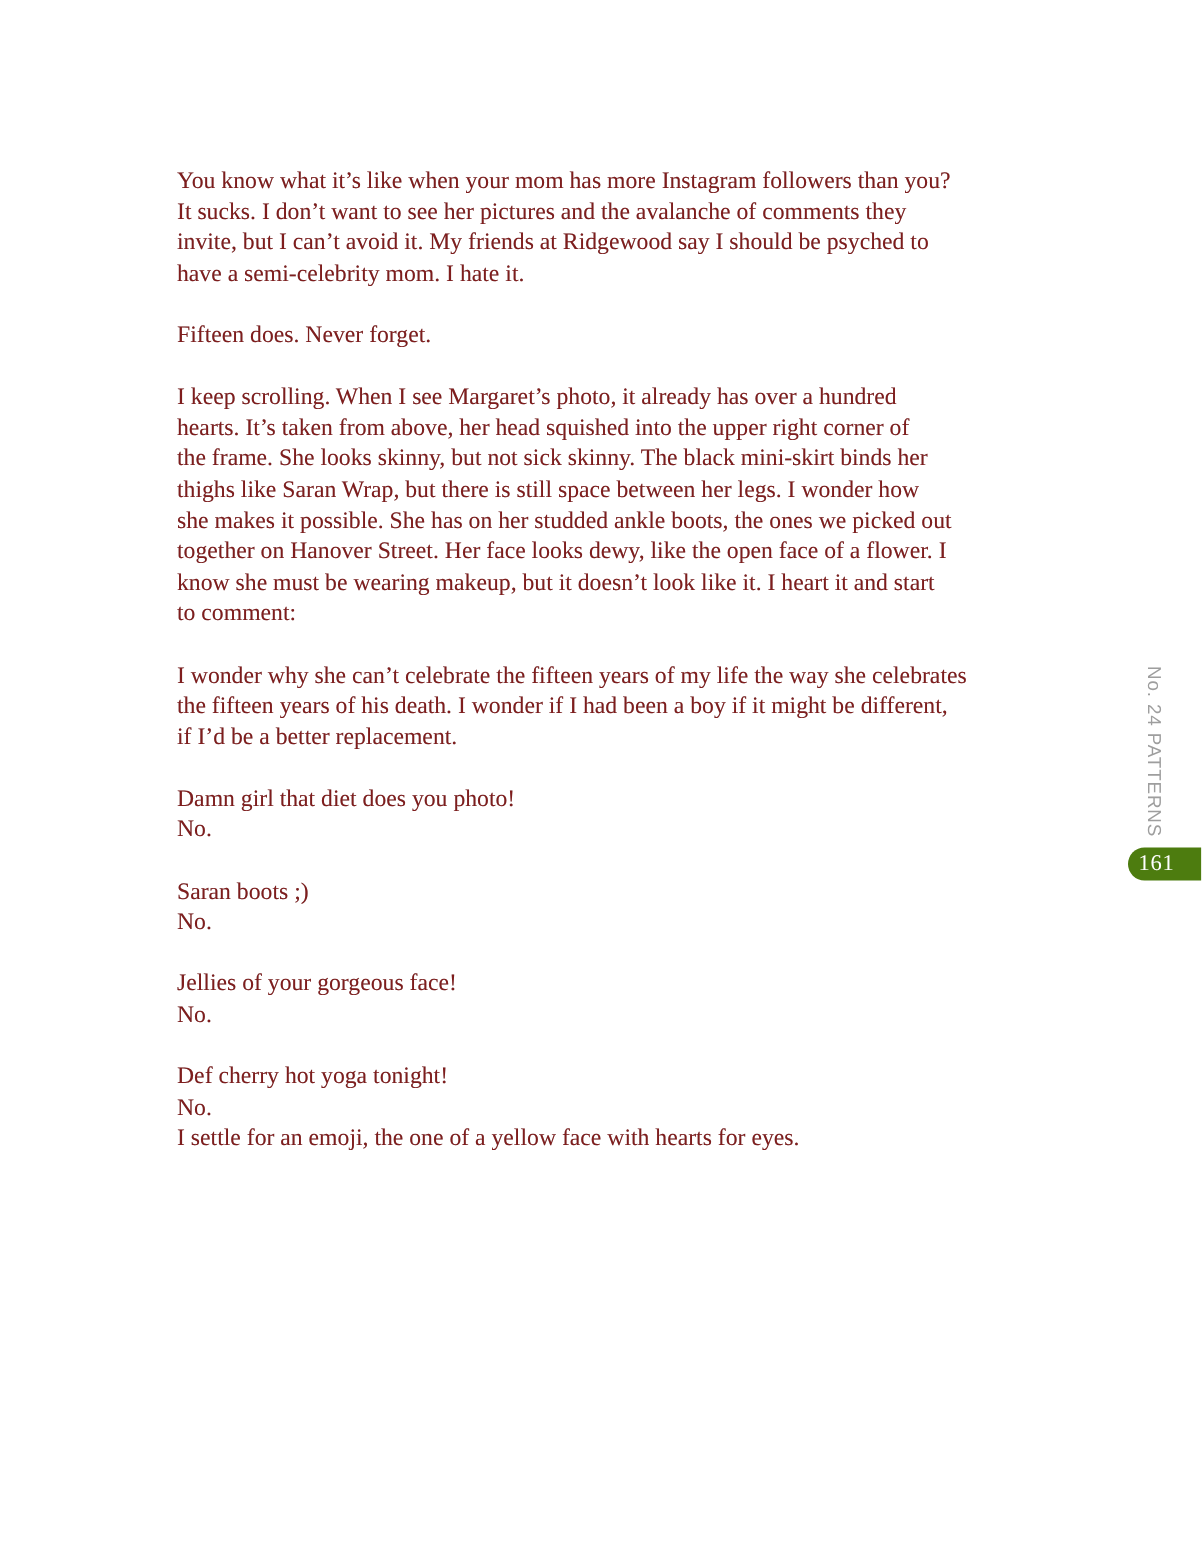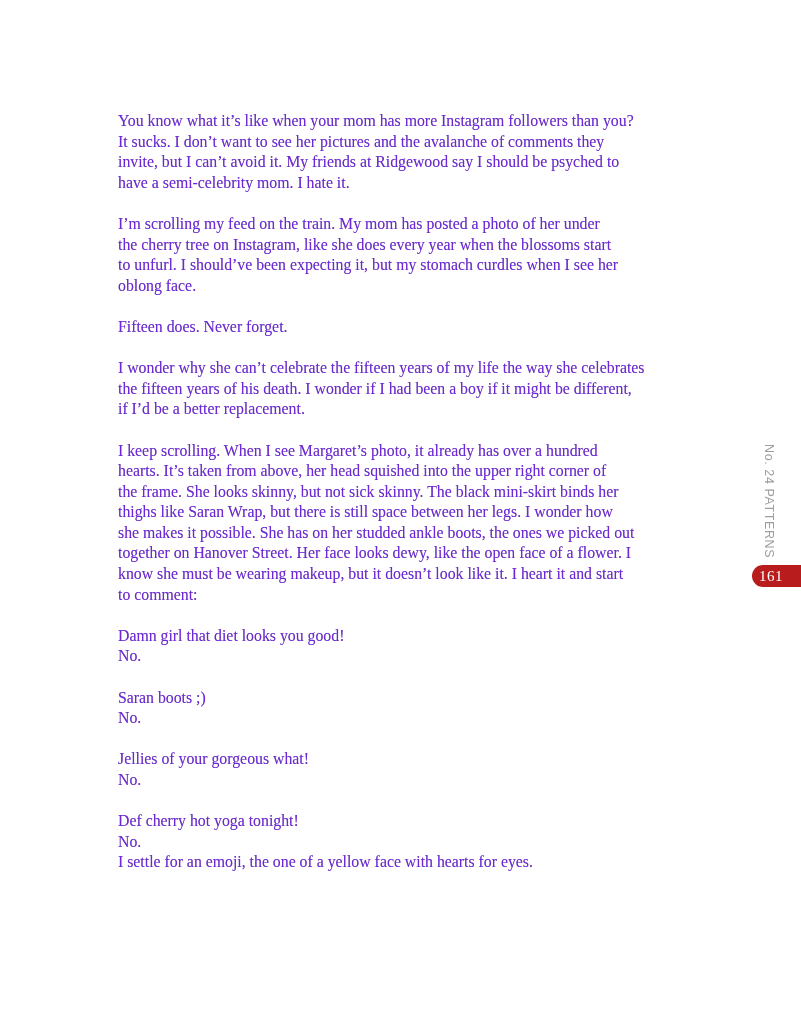--- a/index.html
+++ b/index.html
@@ -13,21 +13,21 @@
     height: 1030px;
     background: #ffffff;
     overflow: hidden;
     font-family: "Liberation Serif", serif;
   }
   .text-block {
     position: absolute;
     left: 118px;
     top: 111px;
     width: 625px;
-    color: #6d28d9;
+    color: #7f1d1d;
     font-size: 15.8px;
     line-height: 20.6px;
     text-shadow: 0 0 0.4px rgba(40,40,40,0.35);
   }
   .text-block p {
     margin: 0 0 20.6px 0;
     white-space: pre-line;
   }
   .chapter-label {
     position: absolute;
@@ -41,21 +41,21 @@
     letter-spacing: 0.6px;
     color: #9e9e9e;
     white-space: nowrap;
   }
   .page-badge {
     position: absolute;
     left: 752px;
     top: 565px;
     width: 49px;
     height: 22px;
-    background: #b91c1c;
+    background: #4d7c0f;
     border-radius: 11px 0 0 11px;
     display: flex;
     align-items: flex-end;
   }
   .page-badge .num {
     color: #ffffff;
     font-family: "Liberation Serif", serif;
     font-size: 15px;
     line-height: 22px;
     padding-left: 7px;
@@ -65,41 +65,37 @@
 </head>
 <body>
 
 <div class="page">
 
   <div class="text-block">
     <p>You know what it’s like when your mom has more Instagram followers than you?
 It sucks. I don’t want to see her pictures and the avalanche of comments they
 invite, but I can’t avoid it. My friends at Ridgewood say I should be psyched to
 have a semi-celebrity mom. I hate it.</p>
-    <p>I’m scrolling my feed on the train. My mom has posted a photo of her under
-the cherry tree on Instagram, like she does every year when the blossoms start
-to unfurl. I should’ve been expecting it, but my stomach curdles when I see her
-oblong face.</p>
     <p>Fifteen does. Never forget.</p>
-    <p>I wonder why she can’t celebrate the fifteen years of my life the way she celebrates
-the fifteen years of his death. I wonder if I had been a boy if it might be different,
-if I’d be a better replacement.</p>
     <p>I keep scrolling. When I see Margaret’s photo, it already has over a hundred
 hearts. It’s taken from above, her head squished into the upper right corner of
 the frame. She looks skinny, but not sick skinny. The black mini-skirt binds her
 thighs like Saran Wrap, but there is still space between her legs. I wonder how
 she makes it possible. She has on her studded ankle boots, the ones we picked out
 together on Hanover Street. Her face looks dewy, like the open face of a flower. I
 know she must be wearing makeup, but it doesn’t look like it. I heart it and start
 to comment:</p>
-    <p>Damn girl that diet looks you good!
+    <p>I wonder why she can’t celebrate the fifteen years of my life the way she celebrates
+the fifteen years of his death. I wonder if I had been a boy if it might be different,
+if I’d be a better replacement.</p>
+    <p>Damn girl that diet does you photo!
 No.</p>
     <p>Saran boots ;)
 No.</p>
-    <p>Jellies of your gorgeous what!
+    <p>Jellies of your gorgeous face!
 No.</p>
     <p>Def cherry hot yoga tonight!
 No.
 I settle for an emoji, the one of a yellow face with hearts for eyes.</p>
   </div>
 
   <div class="chapter-label">No. 24 PATTERNS</div>
 
   <div class="page-badge">
     <span class="num">161</span>

